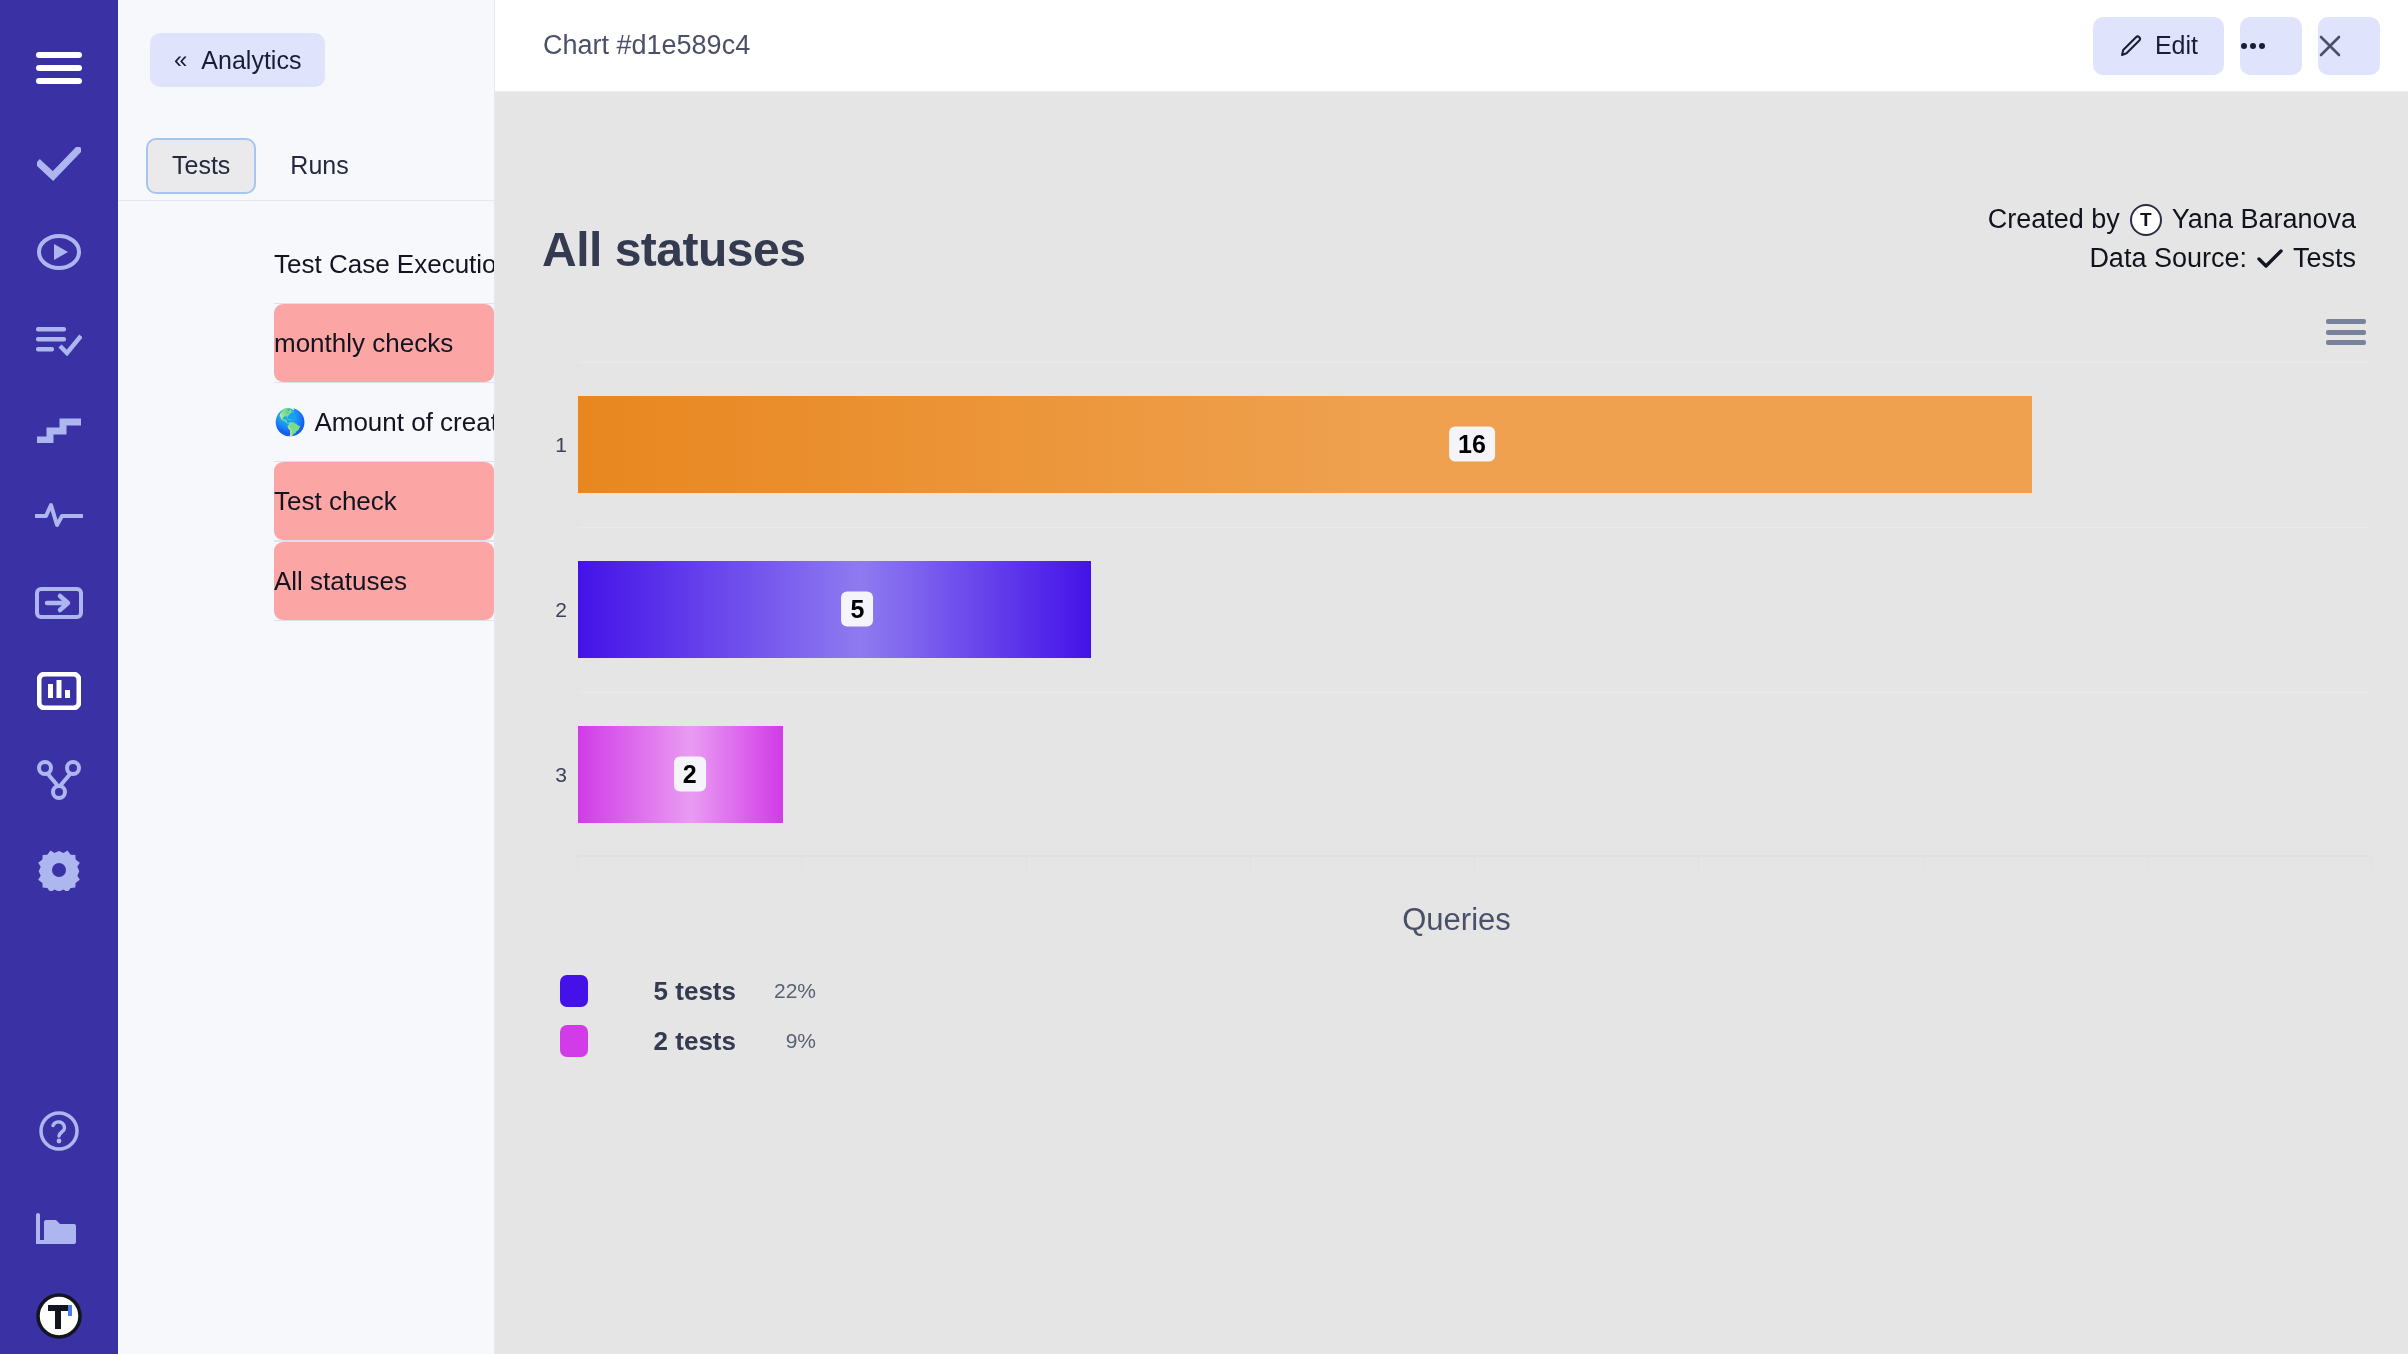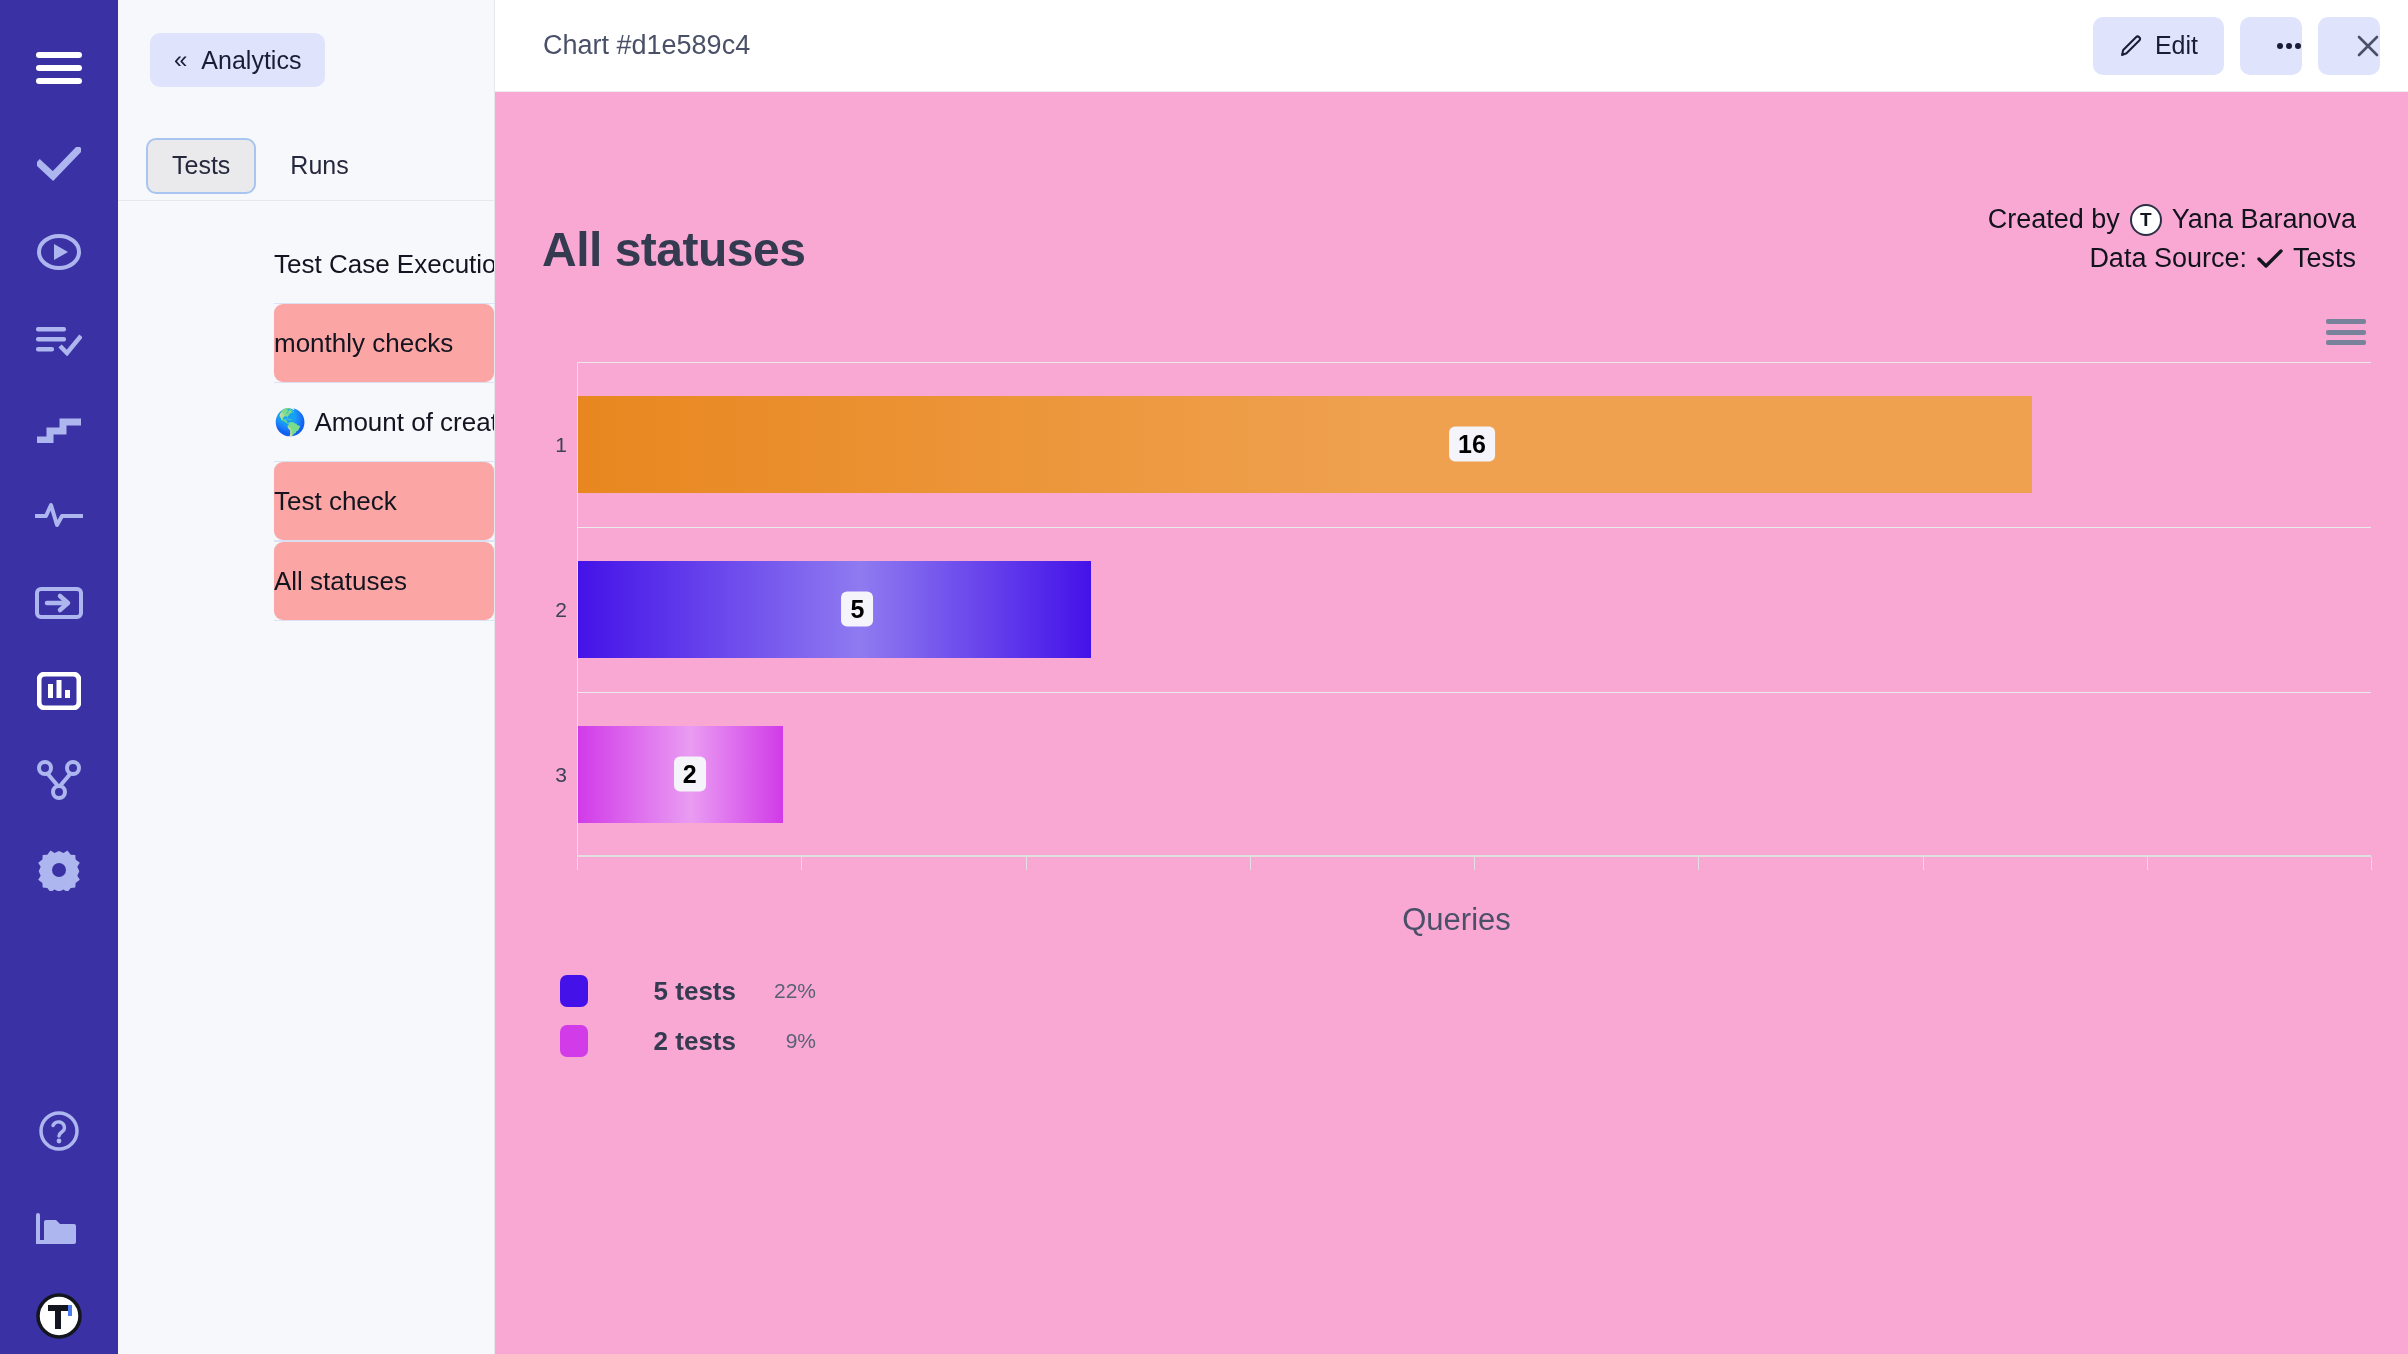--- a/index.html
+++ b/index.html
@@ -79,35 +79,35 @@
   .li-card {
     background: #fca5a5; border-radius: 9px;
     box-shadow: 0 0 0 1px rgba(0,0,0,0.01);
     text-align: center;
   }
   .li-emoji { margin-right: 8px; font-size: 26px; }
 
   
   #main {
     flex: 1 1 auto; height: 1354px;
-    background: #f9a8d4; position: relative;
+    background: #e5e5e5; position: relative;
     display: flex; flex-direction: column;
   }
   #main-header {
     height: 92px; flex: 0 0 92px;
     border-bottom: 1px solid #E9EBF1;
     display: flex; align-items: center;
     padding: 0 28px 0 48px;
     background: #fff;
   }
   #main-title { font-size: 27px; color: #4A5068; flex: 1 1 auto; }
   .hbtn {
     height: 58px; border: none; border-radius: 10px;
     background: #DFE3FB; color: #1A1D33;
-    display: inline-flex; align-items: center; justify-content: flex-end;
+    display: inline-flex; align-items: center; justify-content: space-between;
     gap: 12px; cursor: pointer; margin-left: 16px;
     font-size: 25px; font-family: "Liberation Sans", sans-serif;
   }
   .hbtn.edit { padding: 0 26px; }
   .hbtn.square { width: 62px; }
 
   #main-body { flex: 1 1 auto; position: relative; overflow: hidden; }
 
   #meta {
     position: absolute; right: 52px; top: 108px;

